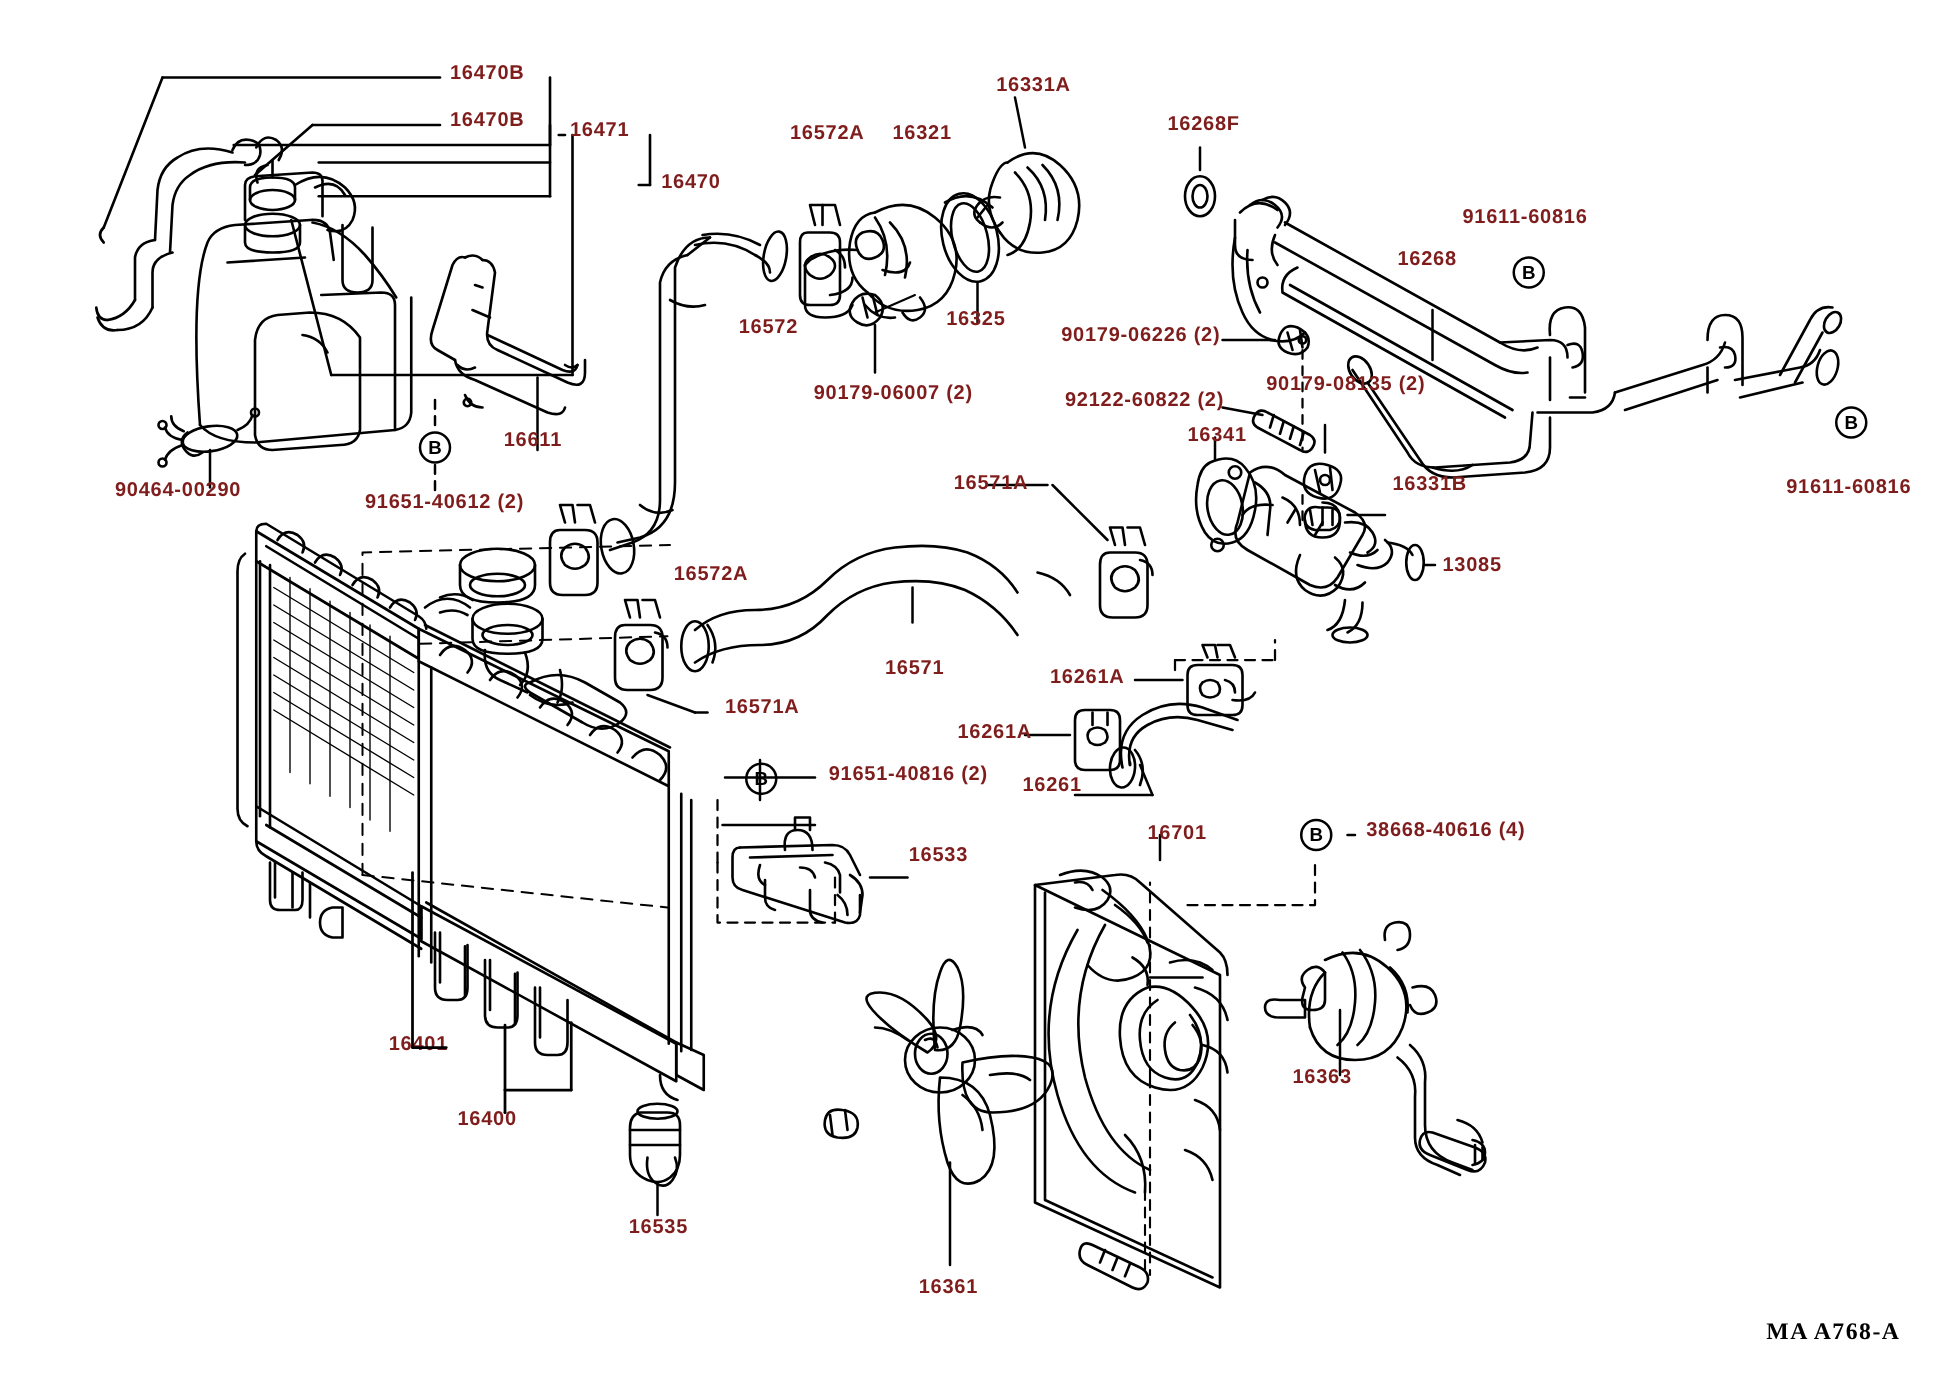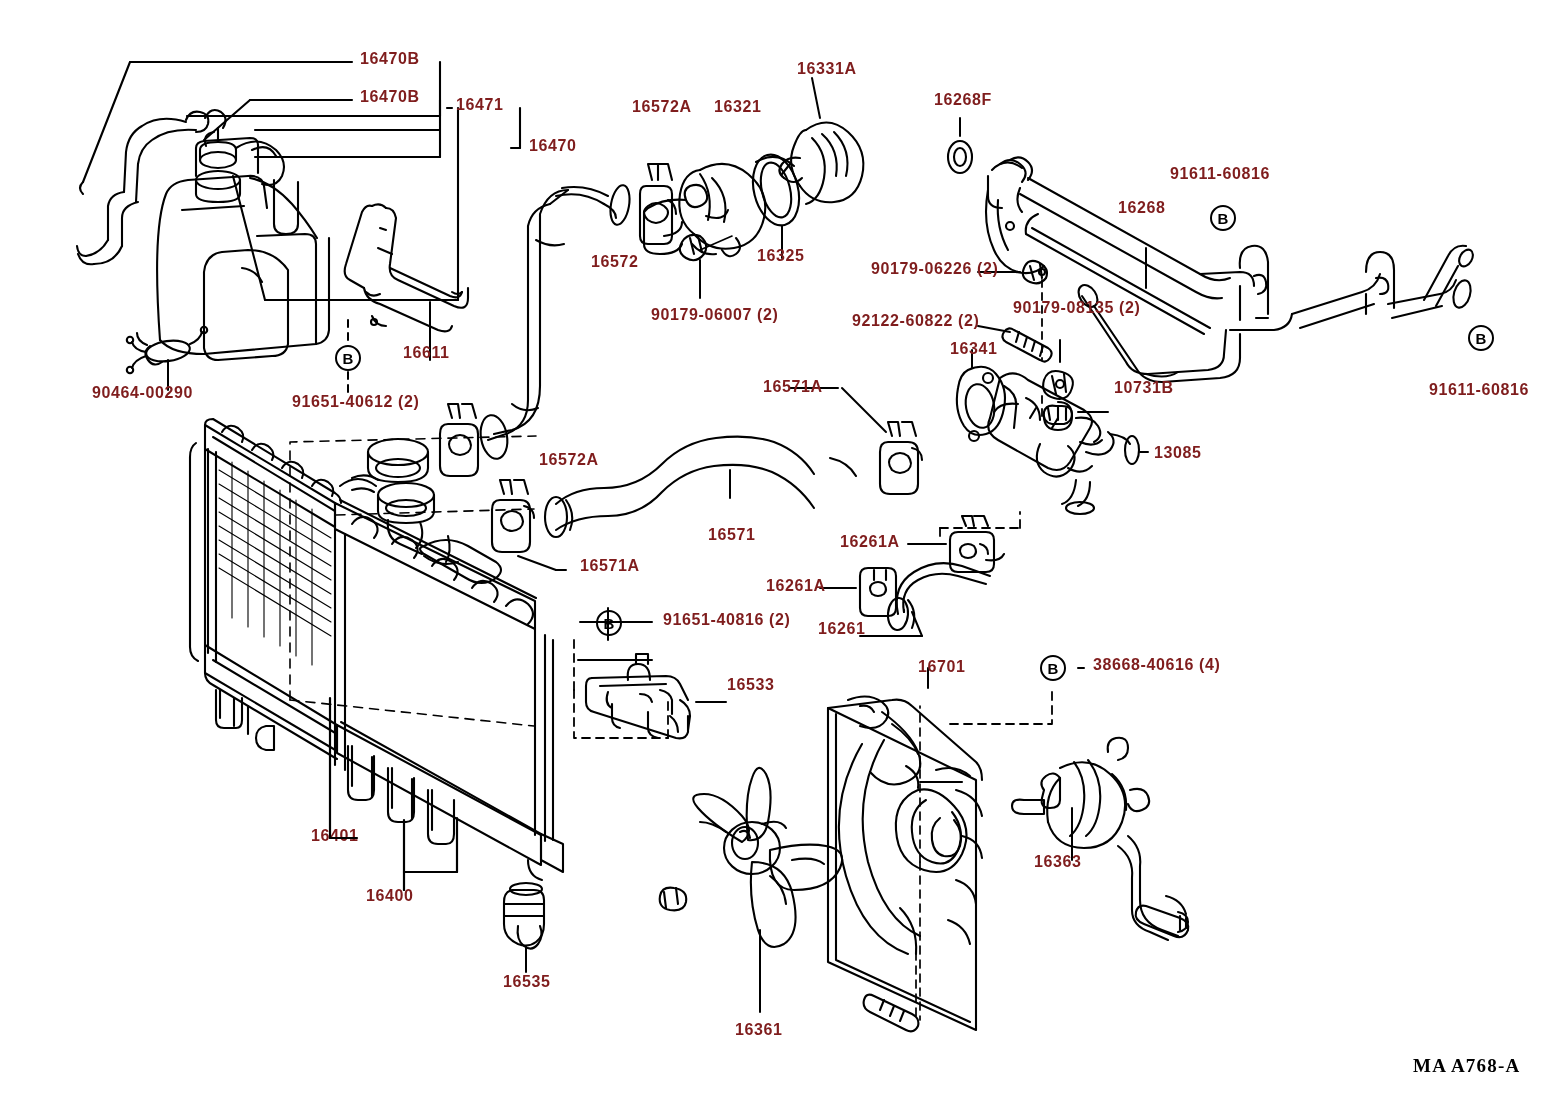--- a/index.html
+++ b/index.html
@@ -550,25 +550,25 @@
   <div class="lbl" style="left:714px;top:99px;text-align:right;">16321</div>
   <div class="lbl" style="left:797px;top:61px;">16331A</div>
   <div class="lbl" style="left:757px;top:248px;">16325</div>
   <div class="lbl" style="left:591px;top:254px;">16572</div>
   <div class="lbl" style="left:651px;top:307px;">90179-06007 (2)</div>
 
   <div class="lbl" style="left:934px;top:92px;">16268F</div>
   <div class="lbl" style="left:1170px;top:166px;">91611-60816</div>
   <div class="bcirc" style="left:1210px;top:205px;"></div>
   <div class="lbl" style="left:1118px;top:200px;">16268</div>
-  <div class="lbl" style="left:849px;top:261px;margin-left:22px;">90179-06226 (2)</div>
+  <div class="lbl" style="left:849px;top:261px;">90179-06226 (2)</div>
   <div class="lbl" style="left:852px;top:313px;">92122-60822 (2)</div>
   <div class="lbl" style="left:1013px;top:300px;">90179-08135 (2)</div>
   <div class="lbl" style="left:950px;top:341px;">16341</div>
-  <div class="lbl" style="left:1114px;top:380px;">10731B</div>
+  <div class="lbl" style="left:1114px;top:380px;">16331B</div>
   <div class="lbl" style="left:1154px;top:445px;">13085</div>
   <div class="bcirc" style="left:1468px;top:325px;"></div>
   <div class="lbl" style="left:1429px;top:382px;">91611-60816</div>
 
   <div class="lbl" style="left:763px;top:379px;">16571A</div>
   <div class="lbl" style="left:708px;top:527px;">16571</div>
   <div class="lbl" style="left:539px;top:452px;">16572A</div>
   <div class="lbl" style="left:580px;top:558px;">16571A</div>
 
   <div class="lbl" style="left:840px;top:534px;">16261A</div>

